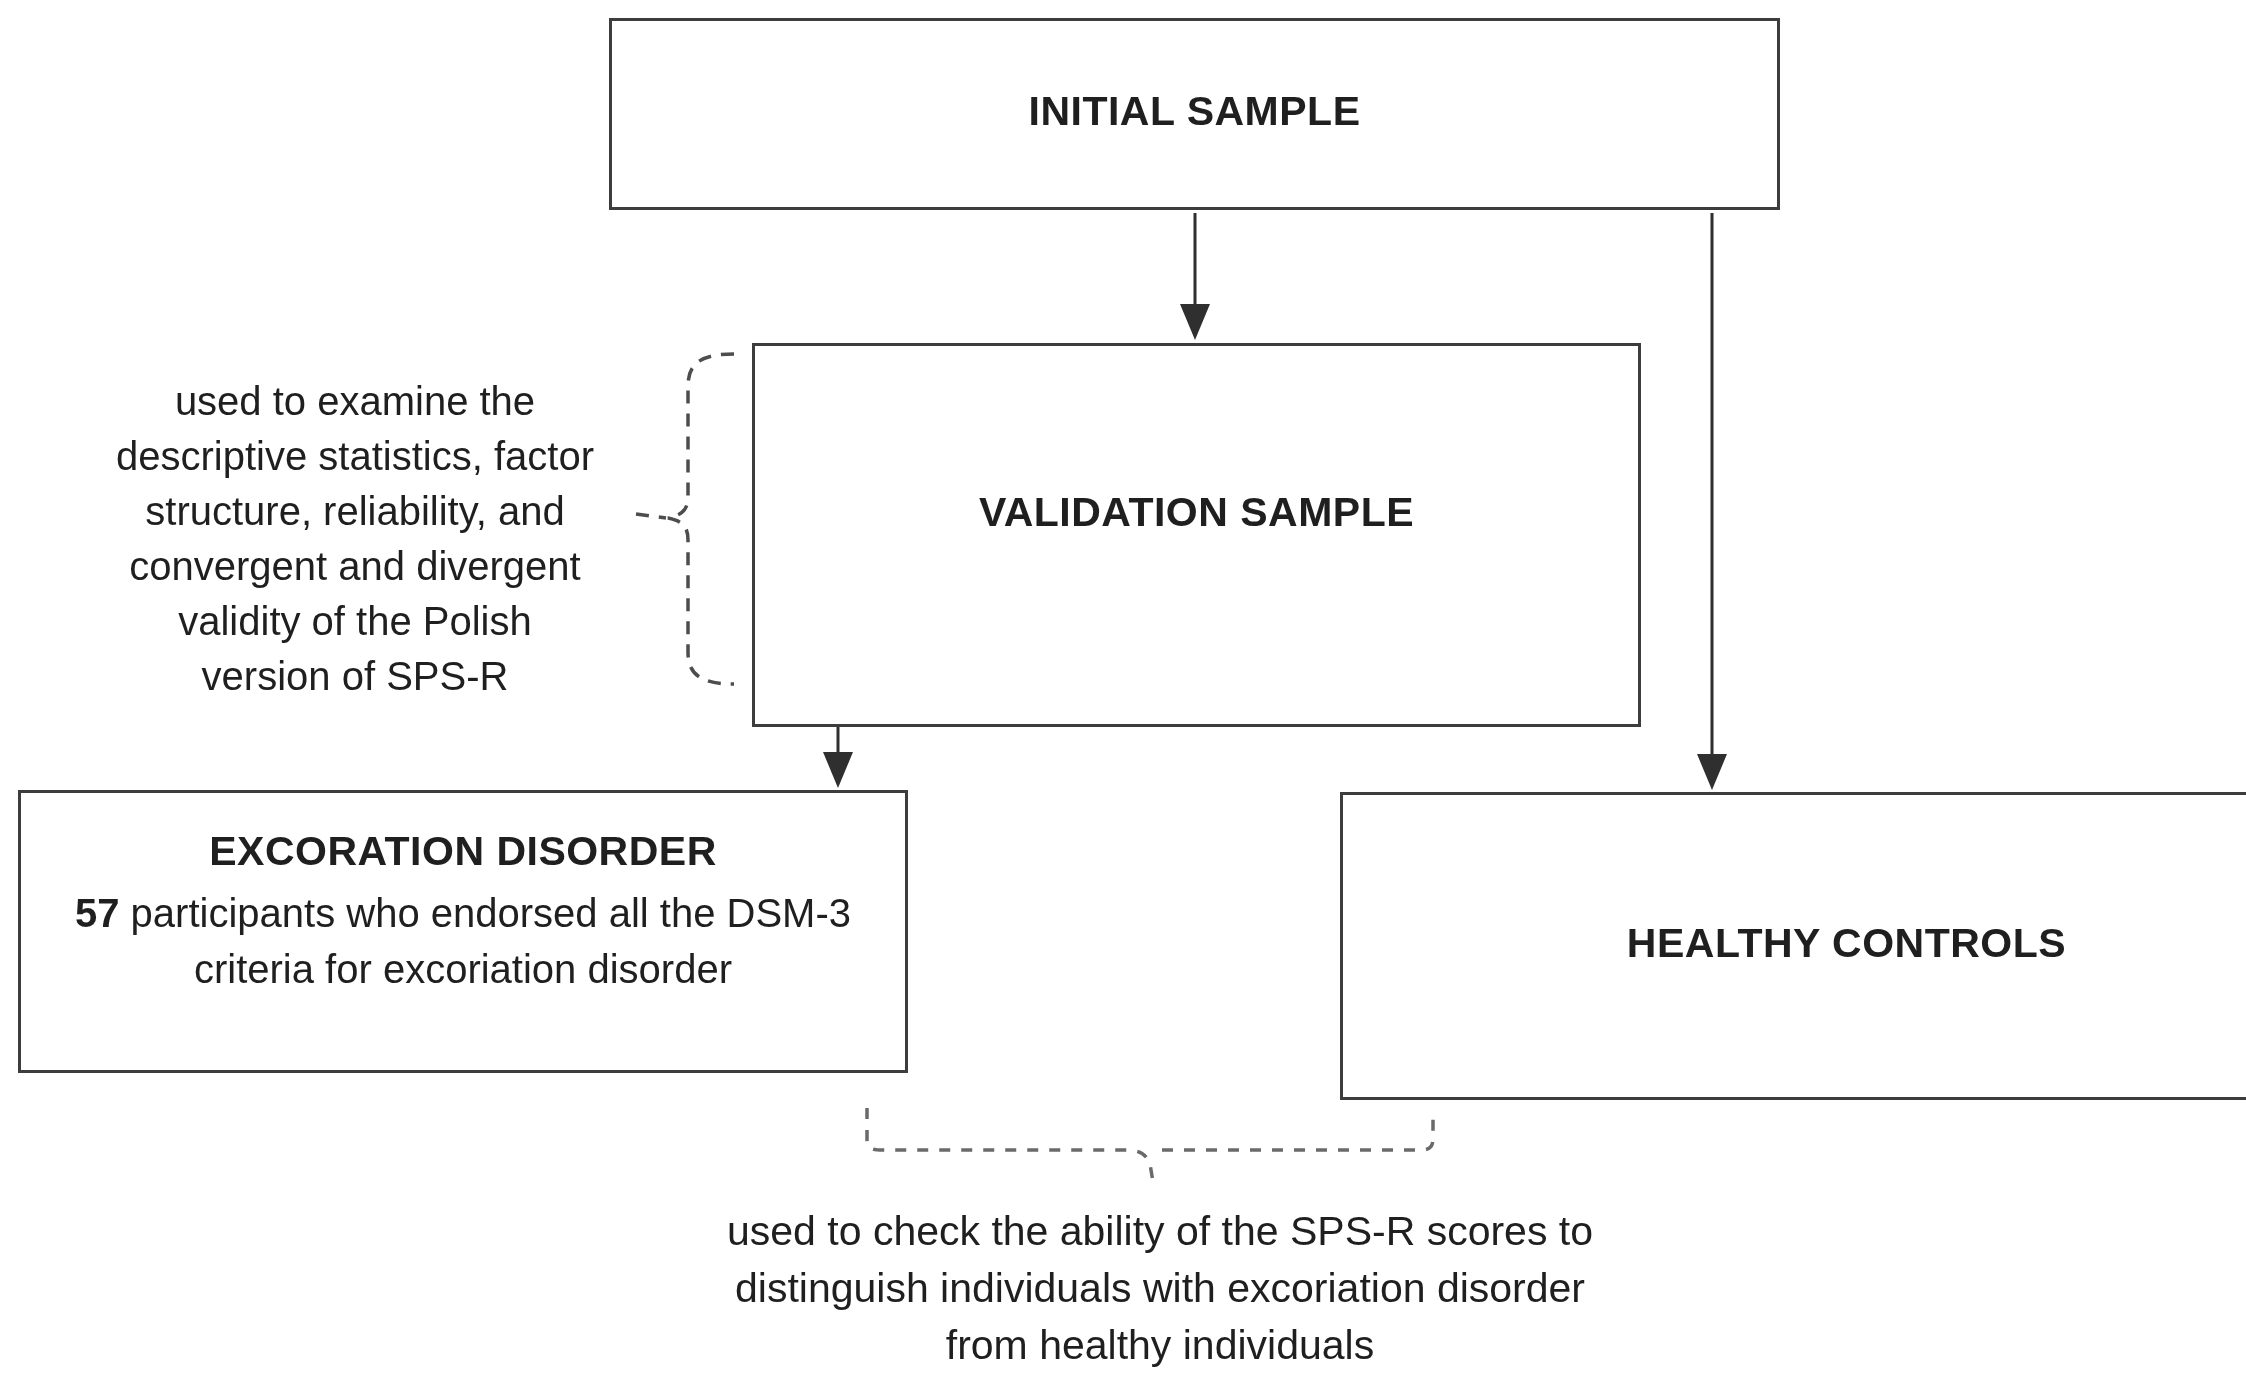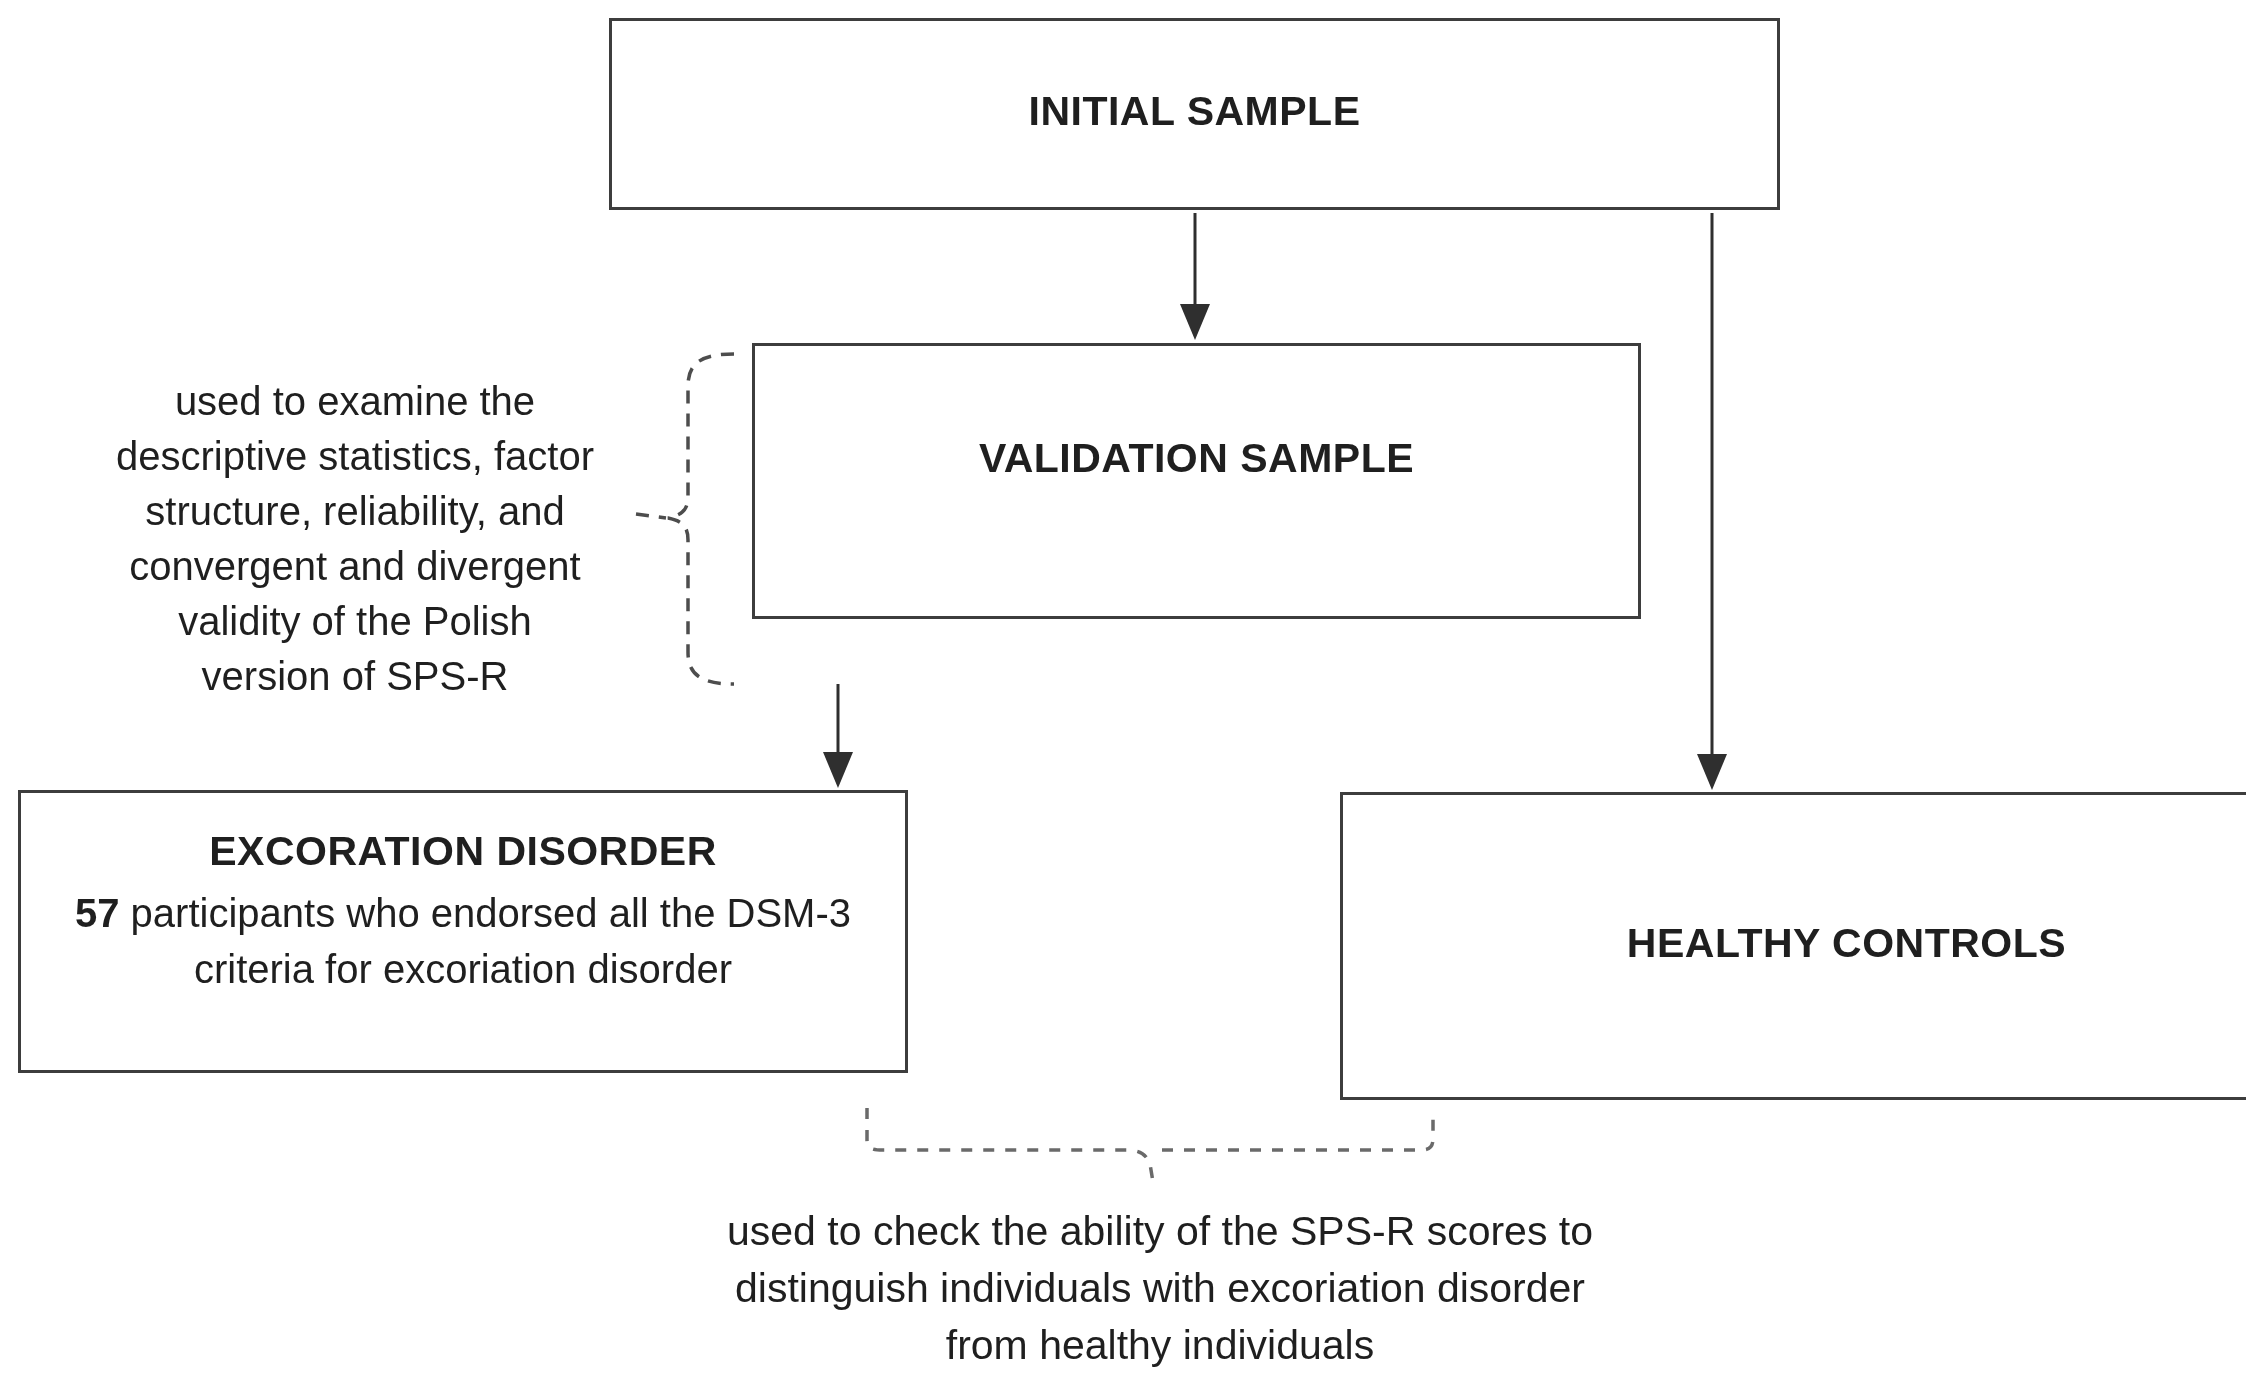--- a/index.html
+++ b/index.html
@@ -80,21 +80,21 @@
     <g stroke="#6a6a6a" stroke-width="3.5" fill="none" stroke-dasharray="11 11">
       <path d="M 867 1108 L 867 1140 C 867 1149 873 1150 883 1150 L 1126 1150 C 1140 1150 1146 1154 1150 1164 L 1154 1188"></path>
       <path d="M 1162 1150 L 1420 1150 C 1430 1150 1433 1147 1433 1138 L 1433 1110"></path>
     </g>
   </svg>
 
   <div class="flowbox" style="left:609px;top:18px;width:1171px;height:192px;">
     <div class="box-title">INITIAL SAMPLE</div>
   </div>
 
-  <div class="flowbox" style="left:752px;top:343px;width:889px;height:276px;padding-bottom:40px;">
+  <div class="flowbox" style="left:752px;top:343px;width:889px;height:384px;padding-bottom:40px;">
     <div class="box-title">VALIDATION SAMPLE</div>
   </div>
 
   <div class="flowbox" style="left:18px;top:790px;width:890px;height:283px;padding-bottom:43px;">
     <div class="box-title">EXCORATION DISORDER</div>
     <div class="box-body"><b>57</b><span class="desc"> participants who endorsed all the DSM-3
 criteria for excoriation disorder</span></div>
   </div>
 
   <div class="flowbox" style="left:1340px;top:792px;width:1013px;height:308px;">

